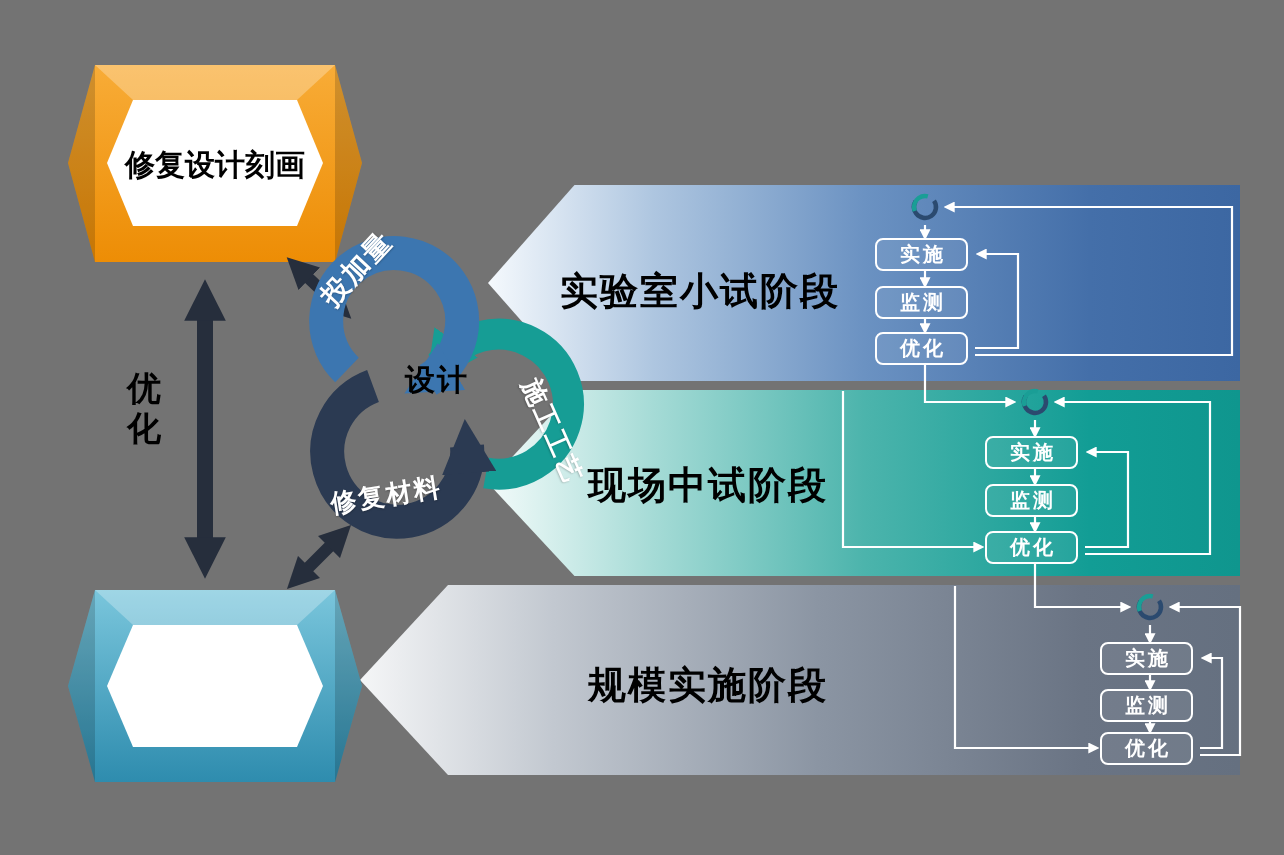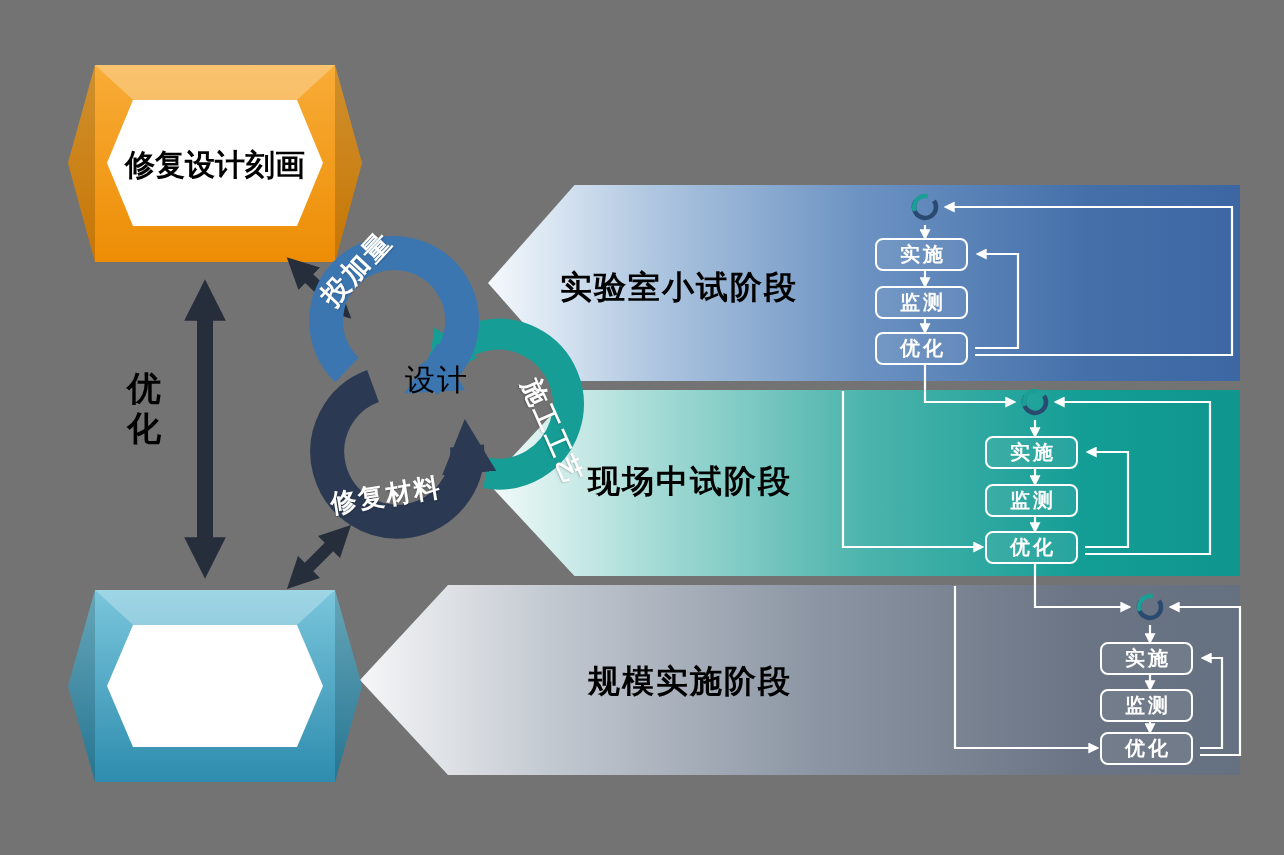--- a/index.html
+++ b/index.html
@@ -20,38 +20,38 @@
   }
   #band-scale {
     left:360px; top:585px; width:880px; height:190px;
     background:linear-gradient(90deg,#f5f6f7 0%,#c2c8d0 22%,#8b95a3 52%,#6a7484 82%,#657080 100%);
     clip-path:polygon(0 50%,10% 0,100% 0,100% 100%,10% 100%);
   }
 
   #overlay { position:absolute; left:0; top:0; z-index:2; pointer-events:none; }
 
   .txt { position:absolute; z-index:3; color:#000; }
-  .stage-label { font-weight:bold; font-size:32px; letter-spacing:2px; white-space:nowrap; }
+  .stage-label { font-weight:bold; font-size:38px; letter-spacing:2px; white-space:nowrap; }
   #stage1-label { left:560px; top:266px; }
   #stage2-label { left:588px; top:460px; }
   #stage3-label { left:588px; top:660px; }
 
   .banner-text { text-align:center; font-weight:bold; }
   #top-banner-label { left:100px; top:145px; width:230px; font-size:30px; }
   #bottom-banner-label { left:100px; top:648px; width:230px; font-size:29px; line-height:37px; }
 
   #optimize-label { left:124px; top:368px; width:40px; text-align:center;
     font-weight:bold; font-size:34px; line-height:40px; }
 
   .ring-label { position:absolute; z-index:4; color:#fff; font-weight:bold;
     text-align:center; white-space:nowrap; text-shadow:0 1px 2px rgba(0,0,0,.25); }
   #dosage-label   { left:311px; top:250px; width:92px;  font-size:28px; letter-spacing:2px; transform:rotate(-47deg); }
   #process-label  { left:492px; top:414px; width:120px; font-size:26px; letter-spacing:2px; transform:rotate(66deg); }
   #material-label { left:320px; top:478px; width:132px; font-size:26px; letter-spacing:2px; transform:rotate(-9deg); }
-  #center-label   { left:400px; top:360px; width:74px;  font-size:30px; font-weight:normal; z-index:4;
+  #center-label   { left:400px; top:360px; width:74px;  font-size:30px; font-weight:bold; z-index:4;
     text-align:center; letter-spacing:2px; }
 
   .step-box { position:absolute; z-index:3; width:93px; height:33px;
     border:2.5px solid #fff; border-radius:8px; color:#fff;
     font-size:20px; font-weight:bold; letter-spacing:3px; padding-left:3px;
     display:flex; align-items:center; justify-content:center;
     background:rgba(255,255,255,.07); }
 </style>
 </head>
 <body>

